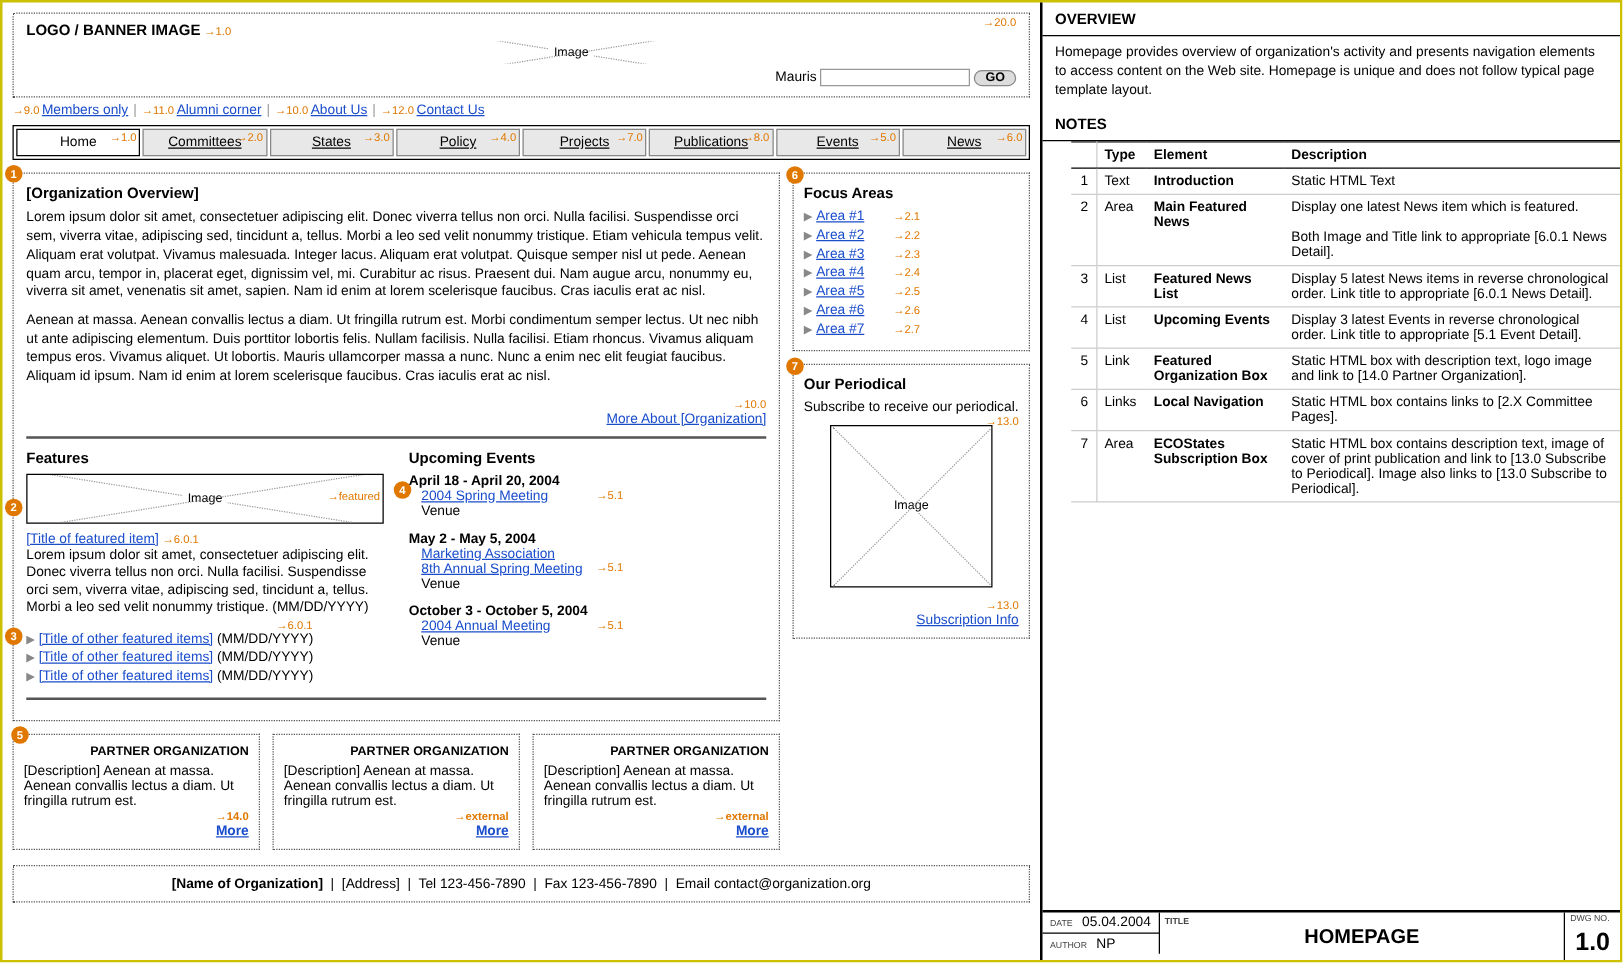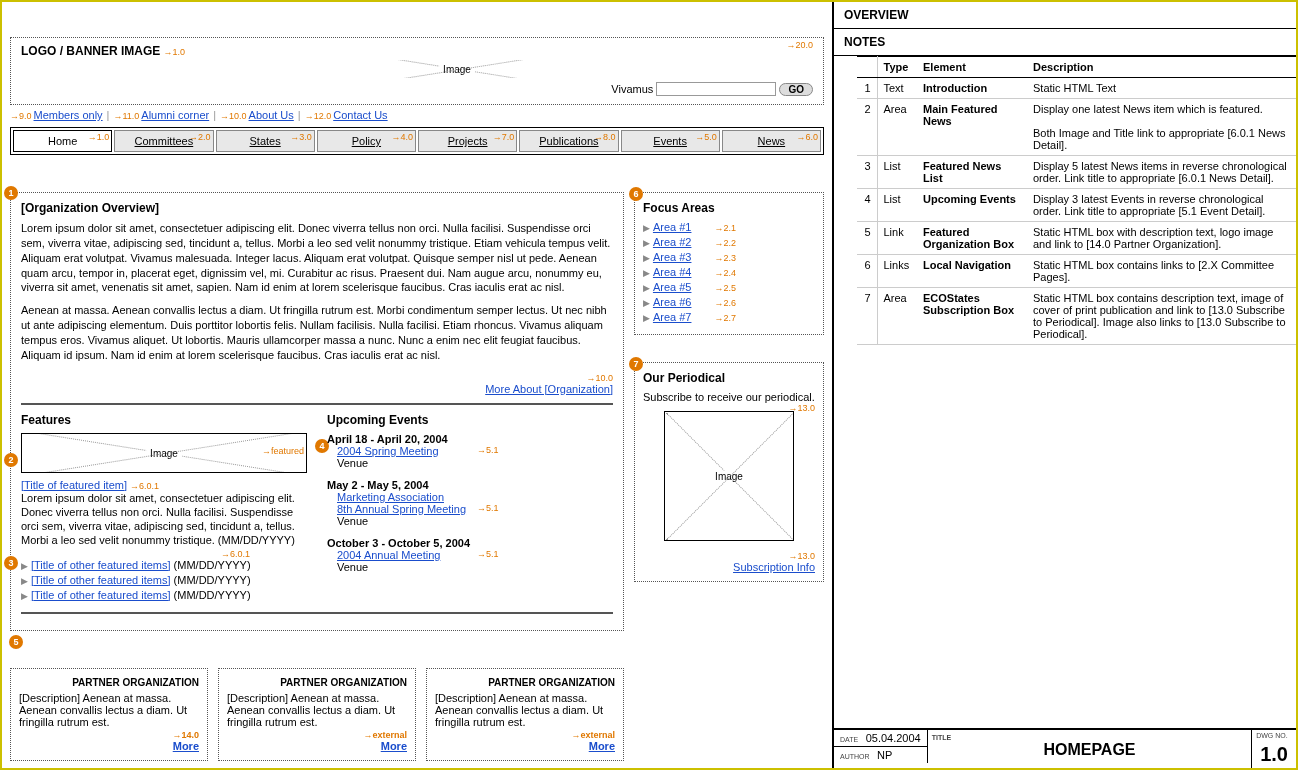--- a/index.html
+++ b/index.html
@@ -1,20 +1,20 @@
 <!DOCTYPE html>
 <html><head>
 <meta charset="utf-8">
 <style>
 * { box-sizing: border-box; margin: 0; padding: 0; }
 body { font-family: Verdana, Arial, sans-serif; font-size: 11px; color: #000; background: #fff; }
 .frame { border: 2px solid #ccc000; width: 1298px; height: 770px; display: flex; }
 .canvas { width: 830px; padding: 8px; position: relative; }
 .sidebar { flex: 1; border-left: 2px solid #000; display: flex; flex-direction: column; }
-.dotted { border: 1px dotted #555; margin-top: 27px; }
+.dotted { border: 1px dotted #555; }
 a { color: #1a4dcc; text-decoration: underline; }
 .ref { color: #e07800; font-size: 9px; }
 .ref::before { content: "→"; }
 .banner { position: relative; padding: 6px 10px 8px 10px; margin-bottom: 4px; }
 .banner-title { font-weight: bold; font-size: 12px; }
 .imgx { position: relative; }
 .imgx::before, .imgx::after { content:""; position:absolute; border-top:1px dotted #999; width: 141%; top:50%; left:-20%; }
 .imgx::before { transform: rotate(9deg); }
 .imgx::after { transform: rotate(-9deg); }
 .img-label { position:absolute; left:50%; top:50%; transform:translate(-50%,-50%); background:#fff; padding:0 4px; font-size:10px; }
@@ -80,21 +80,21 @@
 <div class="canvas">
 
 <div class="banner dotted rel">
   <span class="banner-title">LOGO / BANNER IMAGE</span>
   <span class="ref">1.0</span>
   <div class="imgx" style="height:18px;overflow:hidden;margin:2px 30px 0 110px;">
     <span class="img-label">Image</span>
   </div>
   <div class="search-row">
     <span class="ref abs-ref" style="right:10px;top:2px;">20.0</span>
-    <span>Vivamus</span>
+    <span>Mauris</span>
     <input type="text" style="">
     <button class="go-btn">GO</button>
   </div>
 </div>
 
 <div class="toplinks" id="toplinks"><span class="ref" style="margin-right: 2px;">9.0</span><a href="#">Members only</a><span class="sep">|</span><span class="ref" style="margin-right: 2px;">11.0</span><a href="#">Alumni corner</a><span class="sep">|</span><span class="ref" style="margin-right: 2px;">10.0</span><a href="#">About Us</a><span class="sep">|</span><span class="ref" style="margin-right: 2px;">12.0</span><a href="#">Contact Us</a></div>
 
 <div class="navbar" id="navbar">
         <div class="tab active"><span class="ref">1.0</span><span>Home</span></div>
         <div class="tab"><span class="ref">2.0</span><span style="text-decoration: underline;">Committees</span></div>
@@ -226,20 +226,21 @@
   <span>[Address]</span> &nbsp;|&nbsp;
   <span>Tel 123-456-7890</span> &nbsp;|&nbsp;
   <span>Fax 123-456-7890</span> &nbsp;|&nbsp;
   <span>Email contact@organization.org</span>
 </div>
 
 </div>
 
 <div class="sidebar">
   <div class="sb-head">OVERVIEW</div>
+  <div class="sb-text">Homepage provides overview of organization's activity and presents navigation elements to access content on the Web site. Homepage is unique and does not follow typical page template layout.</div>
   <div class="sb-head">NOTES</div>
   <div class="notes-table">
     <table>
       <thead>
             <tr>
         <th></th>
         <th>Type</th>
         <th>Element</th>
         <th>Description</th>
       </tr>

